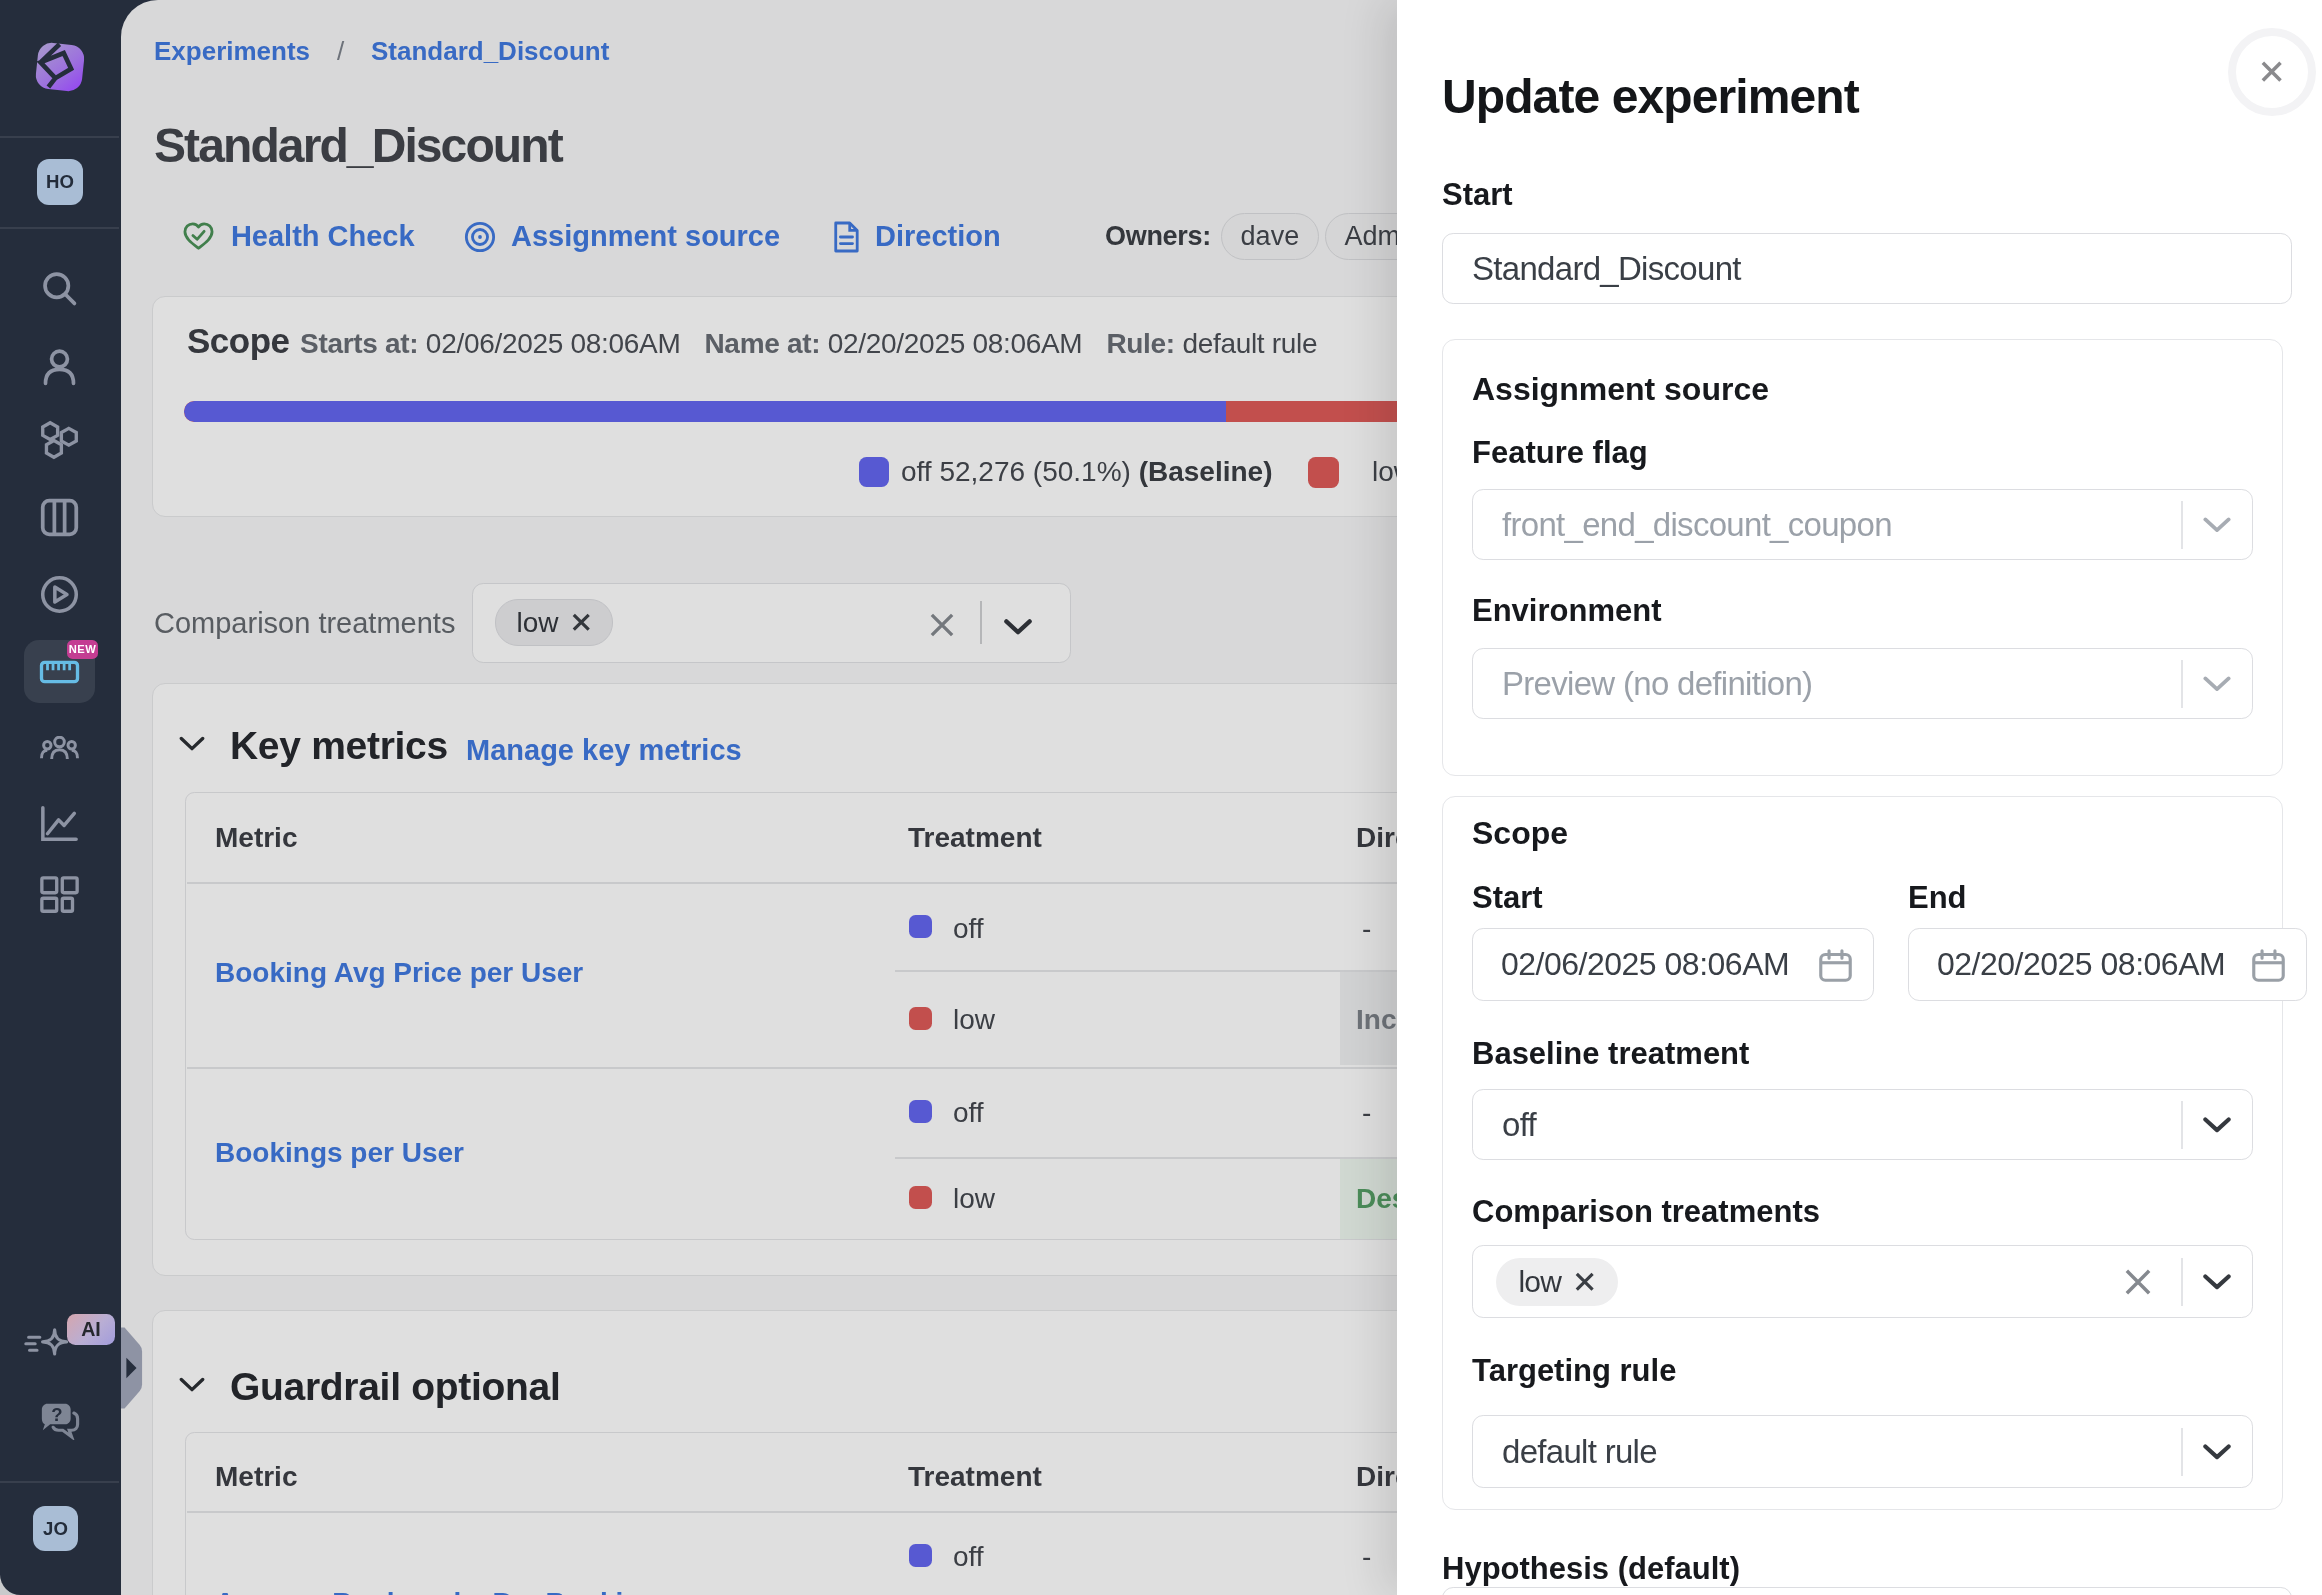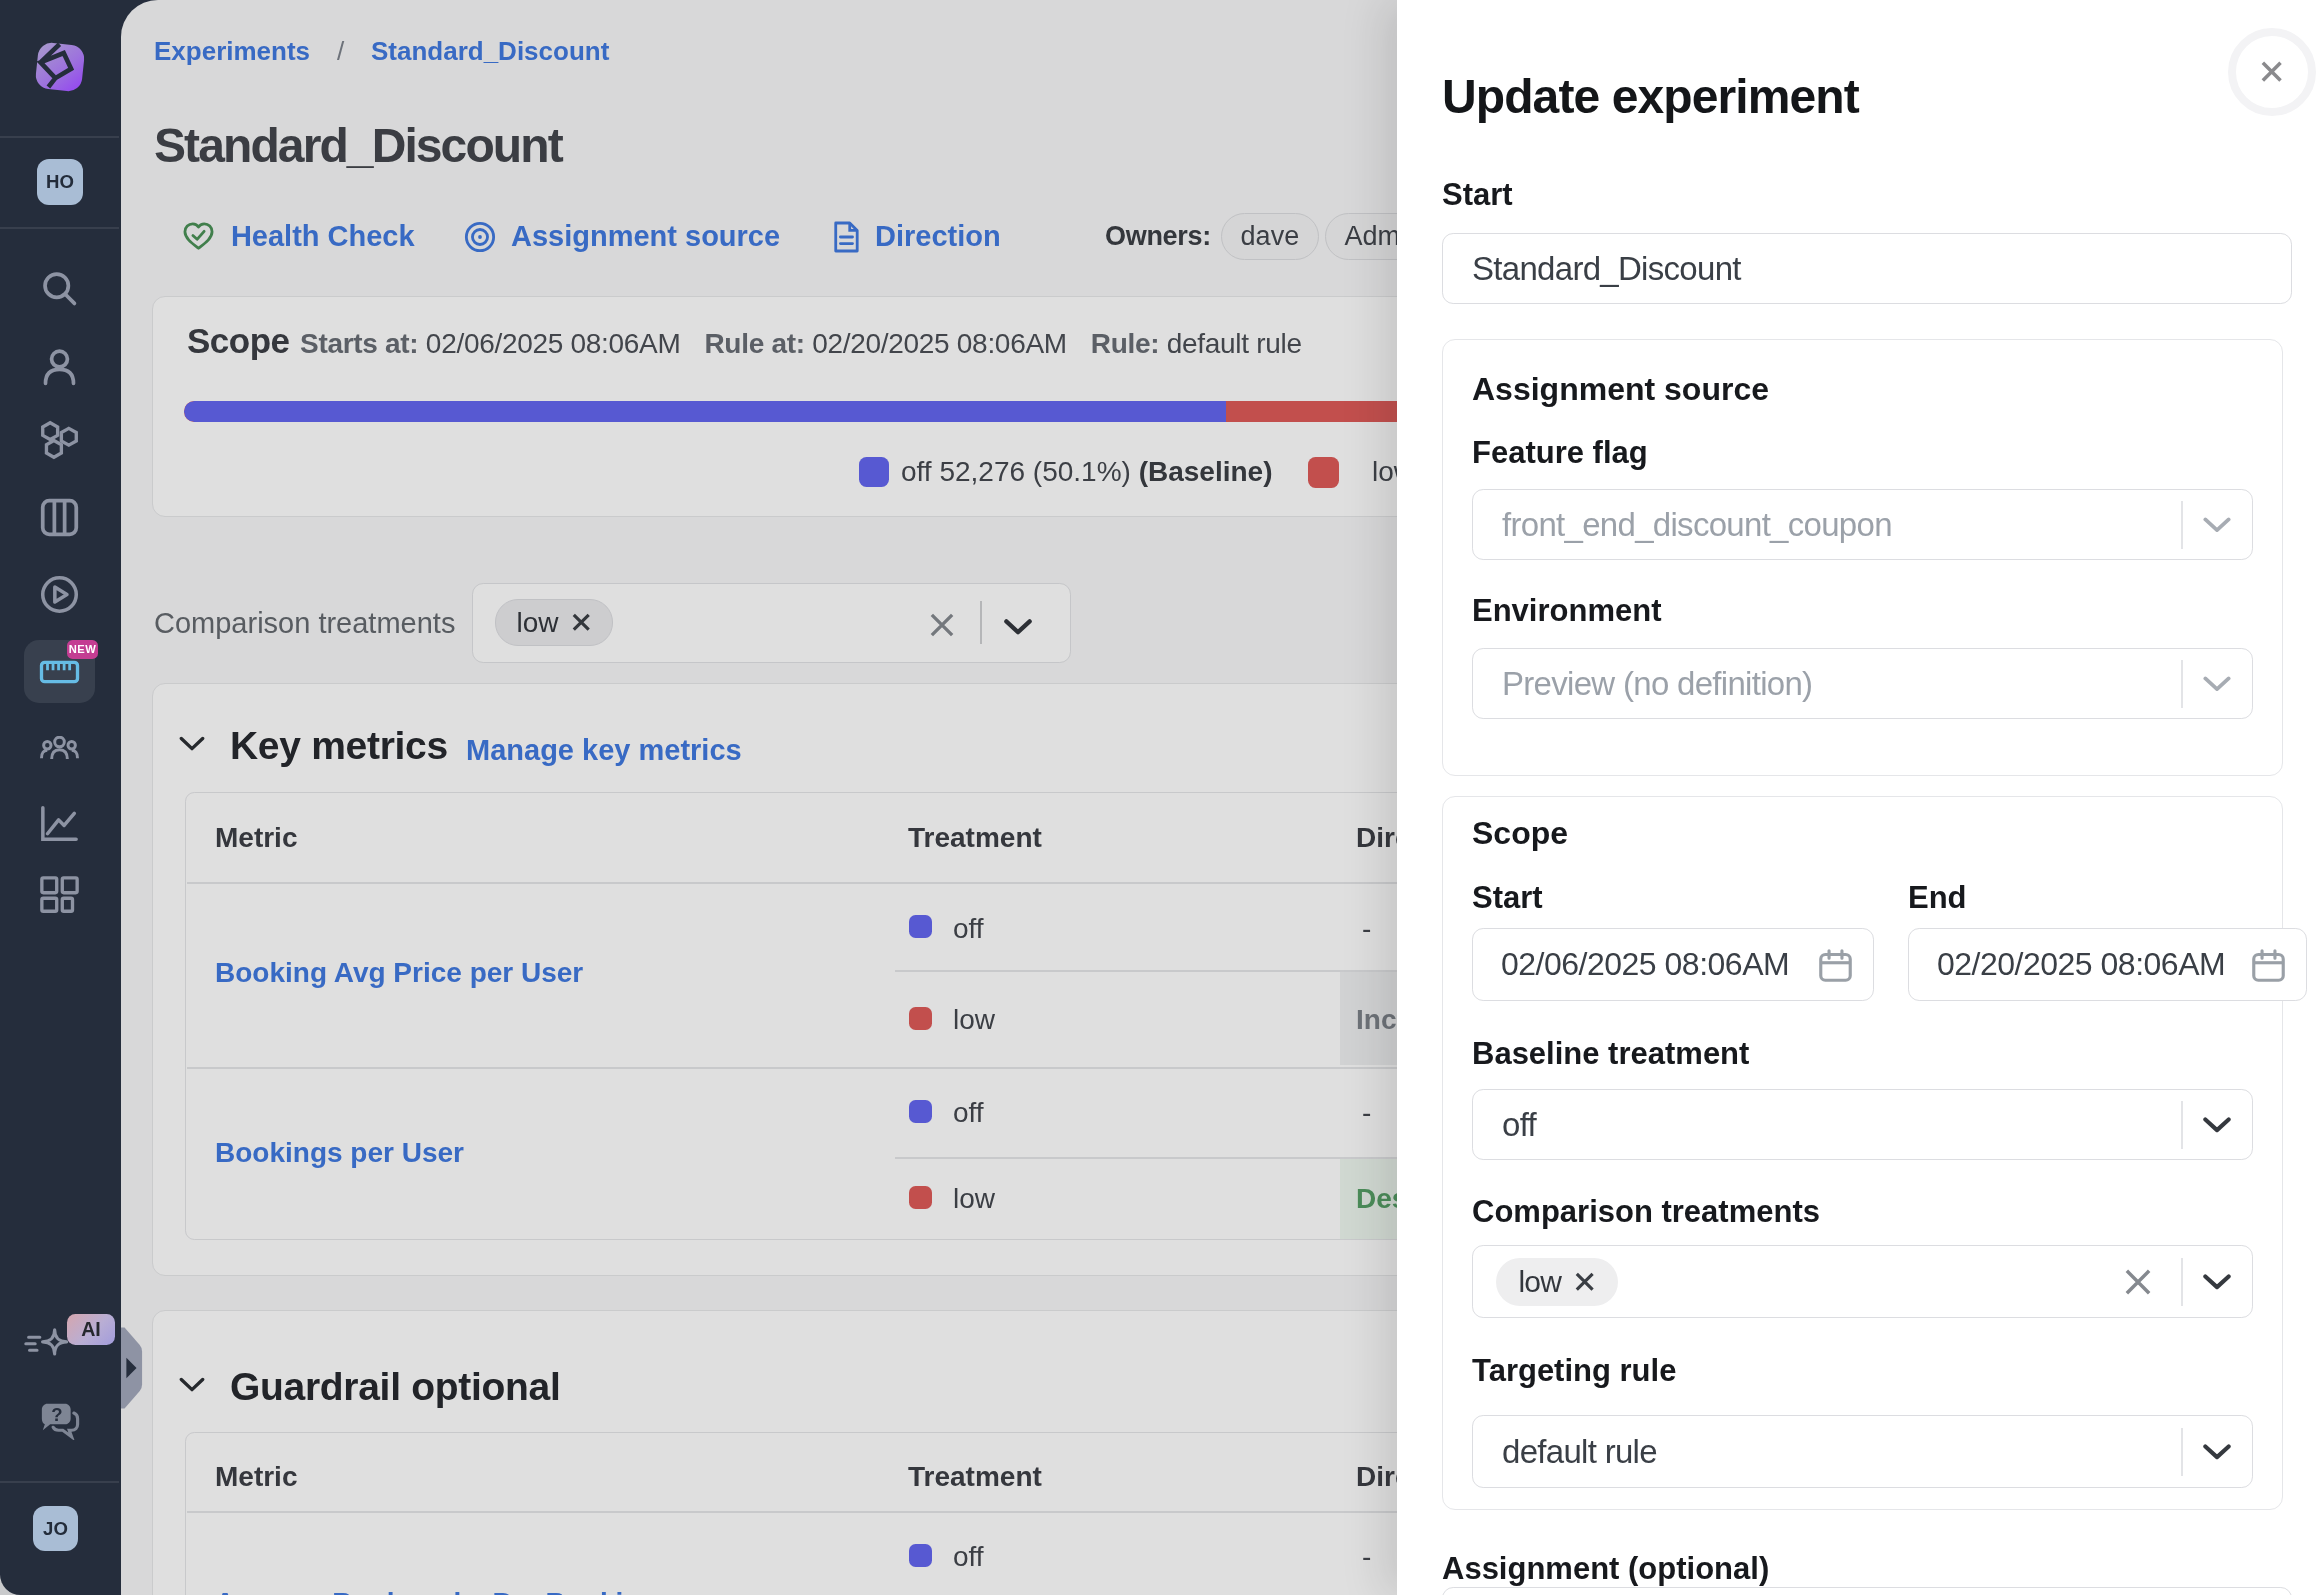--- a/index.html
+++ b/index.html
@@ -175,21 +175,21 @@
       <span>Direction</span>
     </div>
     <div class="abs" style="left:984px;top:213px;height:47px;display:flex;align-items:center;font-size:27px;font-weight:700;color:#3b3e44;letter-spacing:-0.3px">Owners:</div>
     <div class="abs pill" style="left:1100px;top:213px">dave</div>
     <div class="abs pill" style="left:1204px;top:213px;width:224px">Admin</div>
 
     <div class="card" style="left:31px;top:296px;width:2135px;height:221px"></div>
     <div class="abs" style="left:66px;top:321px;font-size:35px;font-weight:700;color:#3c3f45;letter-spacing:-0.5px">Scope</div>
     <div class="abs" style="left:179px;top:328px;font-size:28px;letter-spacing:-0.3px;display:flex;white-space:pre">
       <span style="color:#686d74;font-weight:700">Starts at: </span><span style="color:#4b4f56">02/06/2025 08:06AM</span>
-      <span style="color:#686d74;font-weight:700;margin-left:24px">Rule at: </span><span style="color:#4b4f56">02/20/2025 08:06AM</span>
+      <span style="color:#686d74;font-weight:700;margin-left:24px">Name at: </span><span style="color:#4b4f56">02/20/2025 08:06AM</span>
       <span style="color:#686d74;font-weight:700;margin-left:24px">Rule: </span><span style="color:#4b4f56">default rule</span>
     </div>
     <div class="abs" style="left:63px;top:401px;width:2070px;height:20.5px;border-radius:10.3px;background:#de5a58;overflow:hidden">
       <div style="position:absolute;left:0;top:0;height:20.5px;width:1042px;background:#6366f1;border-radius:10.3px 0 0 10.3px"></div>
     </div>
     <div class="abs" style="left:738px;top:457px;width:30px;height:30px;border-radius:7.5px;background:#6366f1"></div>
     <div class="abs" style="left:780px;top:456px;font-size:28px;color:#44484f">off 52,276 (50.1%) <b style="color:#3b3e44">(Baseline)</b></div>
     <div class="abs" style="left:1187px;top:457px;width:31px;height:31px;border-radius:7.5px;background:#de5a58"></div>
     <div class="abs" style="left:1251px;top:456px;font-size:28px;color:#44484f">low 52,024 (49.9%)</div>
 
@@ -337,17 +337,17 @@
     </div>
     <div class="dlabel" style="left:75px;top:1353px">Targeting rule</div>
     <div class="dinput" style="left:75px;top:1415px;width:781px;height:73px;padding-left:29px">default rule
       <div class="selctl" style="width:71px">
           <div class="vdiv"></div>
         <svg style="margin:0 auto" width="28" height="16" viewBox="0 0 30 17" stroke="#35393f" stroke-width="4.4" fill="none" stroke-linecap="round" stroke-linejoin="round">
             <path d="M2.5 2.5 L15 14 L27.5 2.5"></path>
           </svg>
       </div>
     </div>
-    <div class="dlabel" style="left:45px;top:1551px">Assignment (optional)</div>
+    <div class="dlabel" style="left:45px;top:1551px">Hypothesis (default)</div>
     <div class="dinput" style="left:45px;top:1587px;width:850px;height:75px"></div>
   </div>
 </div>
 
 
 </body></html>

